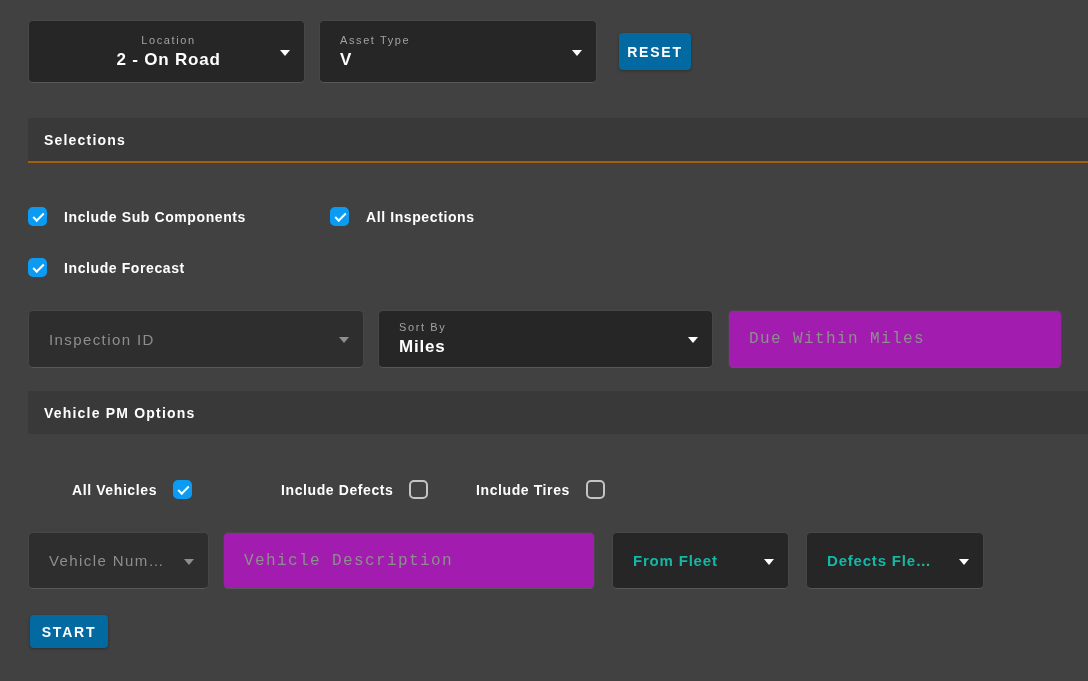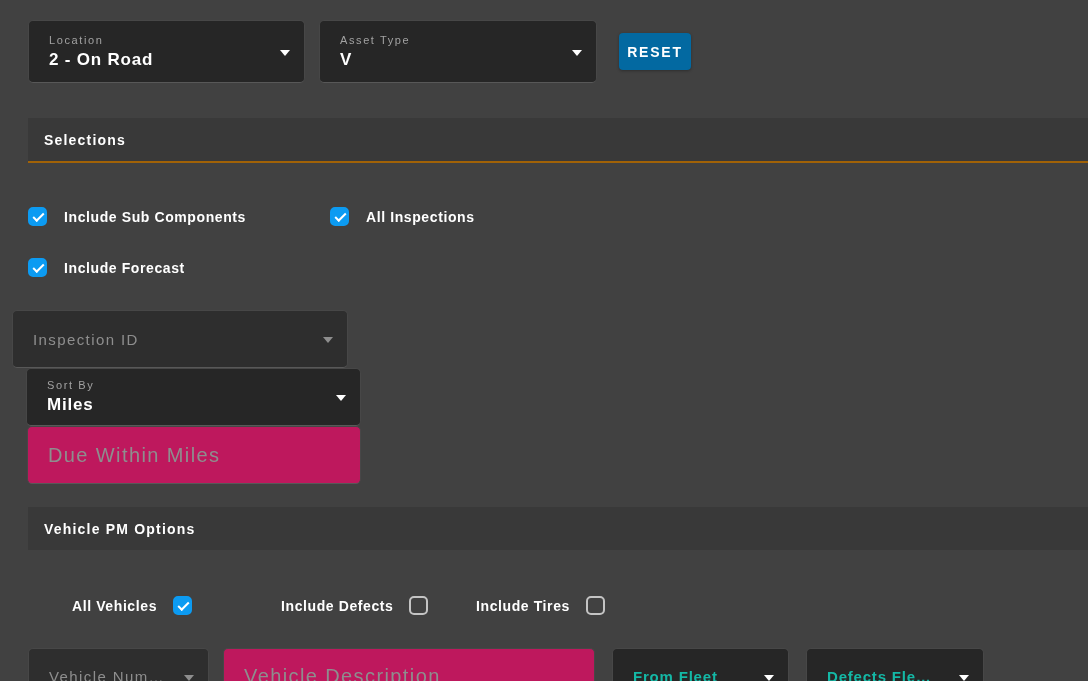--- a/index.html
+++ b/index.html
@@ -53,27 +53,27 @@
     top: 50%;
     margin-top: -2px;
     width: 0; height: 0;
     border-left: 5px solid transparent;
     border-right: 5px solid transparent;
     border-top: 6px solid #ffffff;
   }
   .chevron.dim { border-top-color: #8e8e8e; }
 
   input.text-field {
-    background: #be185d;
+    background: #a21caf;
     border: 1px solid #474747;
     border-bottom-color: #585858;
     border-radius: 5px;
     color: #e5e5e5;
-    font-family: Liberation Sans, sans-serif;
-    font-size: 20px;
+    font-family: Liberation Mono, monospace;
+    font-size: 16px;
     letter-spacing: 1.4px;
     padding: 0 20px;
     outline: none;
   }
   input.text-field::placeholder { color: #8e8e8e; opacity: 1; }
 
   
   .btn {
     background: #0369a1;
     border: none;
@@ -128,33 +128,33 @@
   }
   .cb-label {
     color: #ffffff;
     font-size: 14px;
     font-weight: bold;
     letter-spacing: 0.6px;
   }
 
   
   .top-row { display: flex; align-items: stretch; padding: 20px 0 0 28px; height: 83px; }
-  .fld-location   { width: 277px; height: 63px; }
+  .fld-location   { width: 277px; height: 63px; align-items: center; }
   .fld-asset-type { width: 278px; height: 63px; margin-left: 14px; }
   .reset-btn { width: 72px; height: 37px; align-self: center; margin-left: 22px; }
 
   .selections-bar { margin-top: 35px; }
 
   .cb-row-1 { margin-top: 44px; }
   .cb-row-1 .cb-item-1 { width: 302px; }
   .cb-row-1 .checkbox { margin-right: 17px; }
   .cb-row-2 { margin-top: 32px; }
   .cb-row-2 .checkbox { margin-right: 17px; }
 
-  .fields-row-2 { display: flex; padding-left: 12px; margin-top: 33px; flex-direction: column; }
+  .fields-row-2 { display: flex; padding-left: 28px; margin-top: 33px; }
   .fld-inspection-id { width: 336px; height: 58px; }
   .fld-sort-by { width: 335px; height: 58px; margin-left: 14px; }
   .fld-due-within { width: 334px; height: 58px; margin-left: 15px; }
 
   .vehicle-bar { margin-top: 23px; height: 43px; }
 
   .cb-row-3 { margin-top: 46px; }
   .cb-row-3 .cb-col-1 { width: 209px; }
   .cb-row-3 .cb-col-2 { width: 195px; }
   .cb-row-3 .cb-label { margin-right: 16px; margin-left: 44px; }

